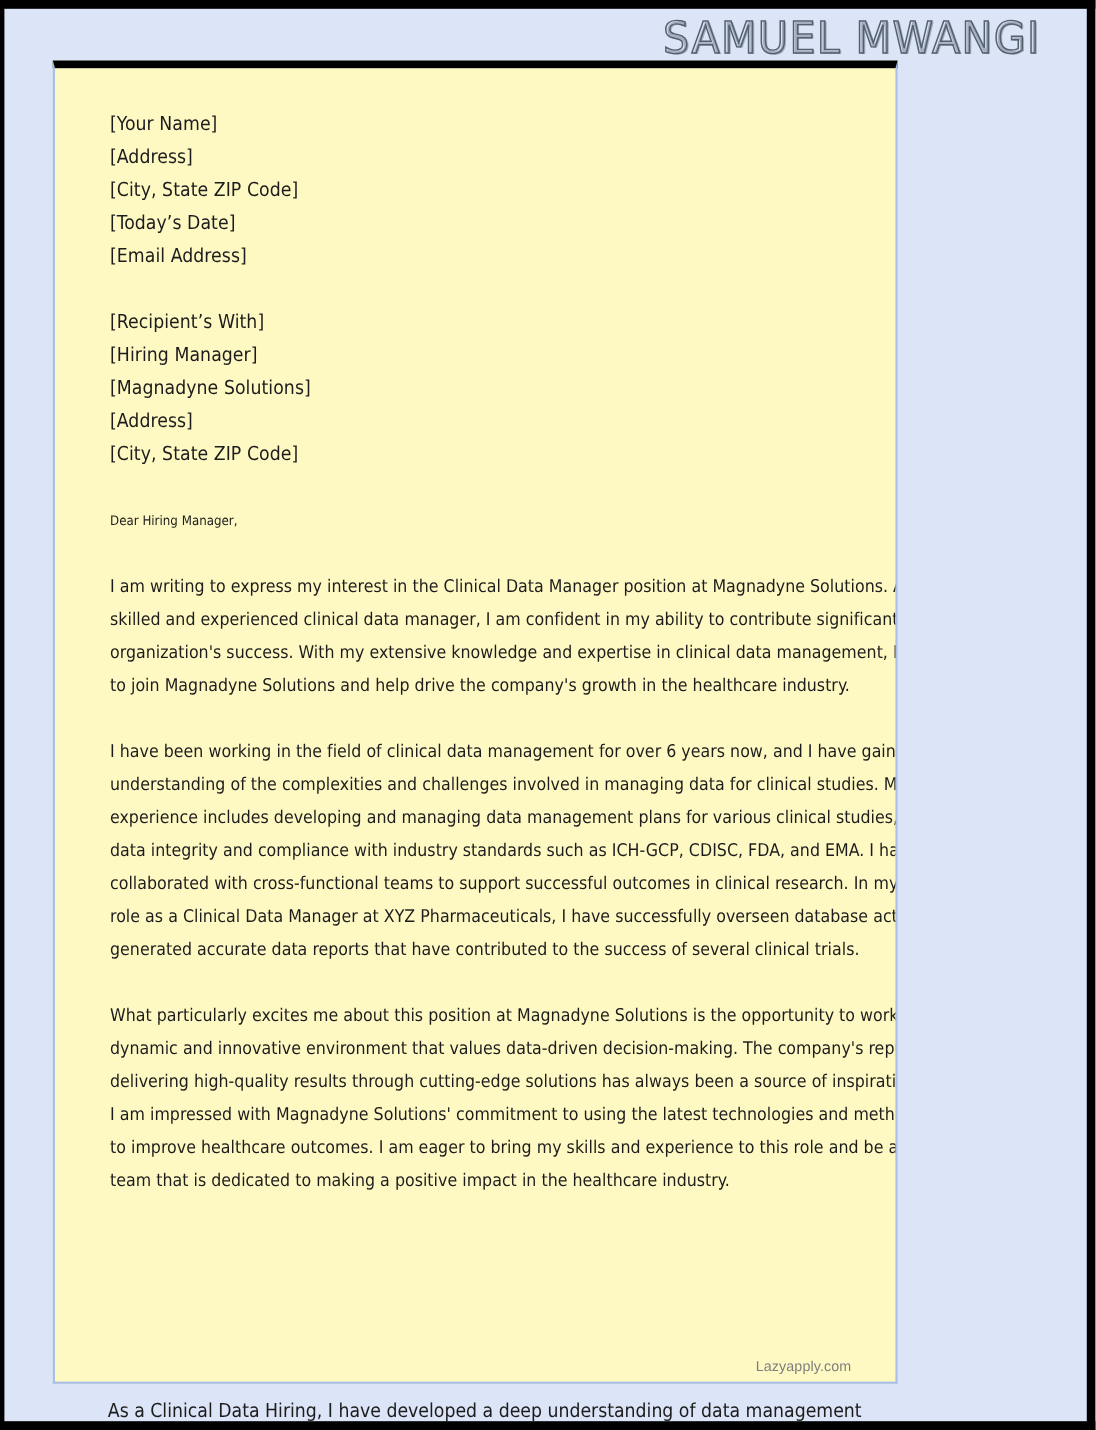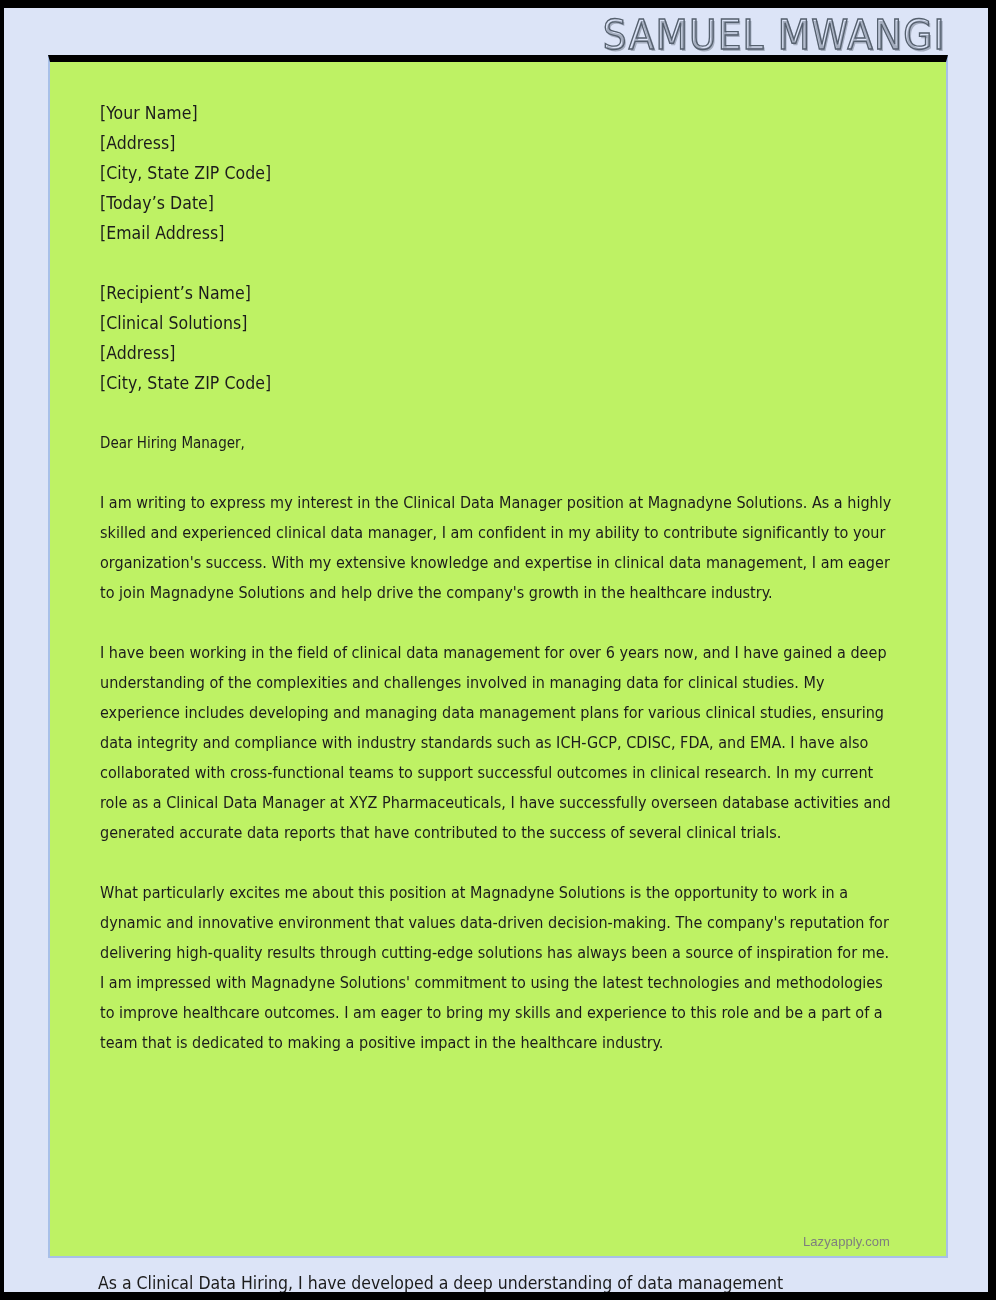--- a/index.html
+++ b/index.html
@@ -64,24 +64,24 @@
     white-space: nowrap;
     transform: scaleX(1.04);
     transform-origin: right bottom;
   }
 
   
   .page {
     position: absolute;
     left: 48px;
     top: 55px;
-    width: 900px;
+    width: 768px;
     height: 1203px;
     box-sizing: border-box;
-    background: #bef264;
+    background: #fef9c3;
     border-top: 7px solid #000000;
     border-left: 2px solid #a8c0e8;
     border-right: 2px solid #a8c0e8;
     border-bottom: 2px solid #a8c0e8;
     overflow: hidden;
     z-index: 10;
   }
 
   .page-inner {
     position: absolute;
@@ -98,37 +98,37 @@
     letter-spacing: 0.05px;
   }
   .addr-line {
     white-space: nowrap;
   }
   .block-gap {
     height: 30px;
   }
 
   .salutation {
-    font-size: 15px;
+    font-size: 12px;
     line-height: 30px;
     color: #1c1c1c;
   }
 
   .para {
     font-size: 16px;
     line-height: 30px;
     color: #1c1c1c;
     text-align: left;
     letter-spacing: 0.02px;
   }
 
   
   .watermark {
     position: absolute;
-    right: 56px;
+    right: 40px;
     bottom: 7px;
     font-size: 13px;
     color: #7e7e7e;
     font-family: "Liberation Sans", sans-serif;
     letter-spacing: 0.1px;
     z-index: 20;
   }
 
   
   .overflow-line {
@@ -162,22 +162,23 @@
       <div class="addr-line">[Your Name]</div>
       <div class="addr-line">[Address]</div>
       <div class="addr-line">[City, State ZIP Code]</div>
       <div class="addr-line">[Today’s Date]</div>
       <div class="addr-line">[Email Address]</div>
     </div>
 
     <div class="block-gap"></div>
 
     <div class="addr-block">
-      <div class="addr-line">[Recipient’s Name]</div>
-      <div class="addr-line">[Clinical Solutions]</div>
+      <div class="addr-line">[Recipient’s With]</div>
+      <div class="addr-line">[Hiring Manager]</div>
+      <div class="addr-line">[Magnadyne Solutions]</div>
       <div class="addr-line">[Address]</div>
       <div class="addr-line">[City, State ZIP Code]</div>
     </div>
 
     <div class="block-gap"></div>
 
     <div class="salutation">Dear Hiring Manager,</div>
 
     <div class="block-gap"></div>
 

